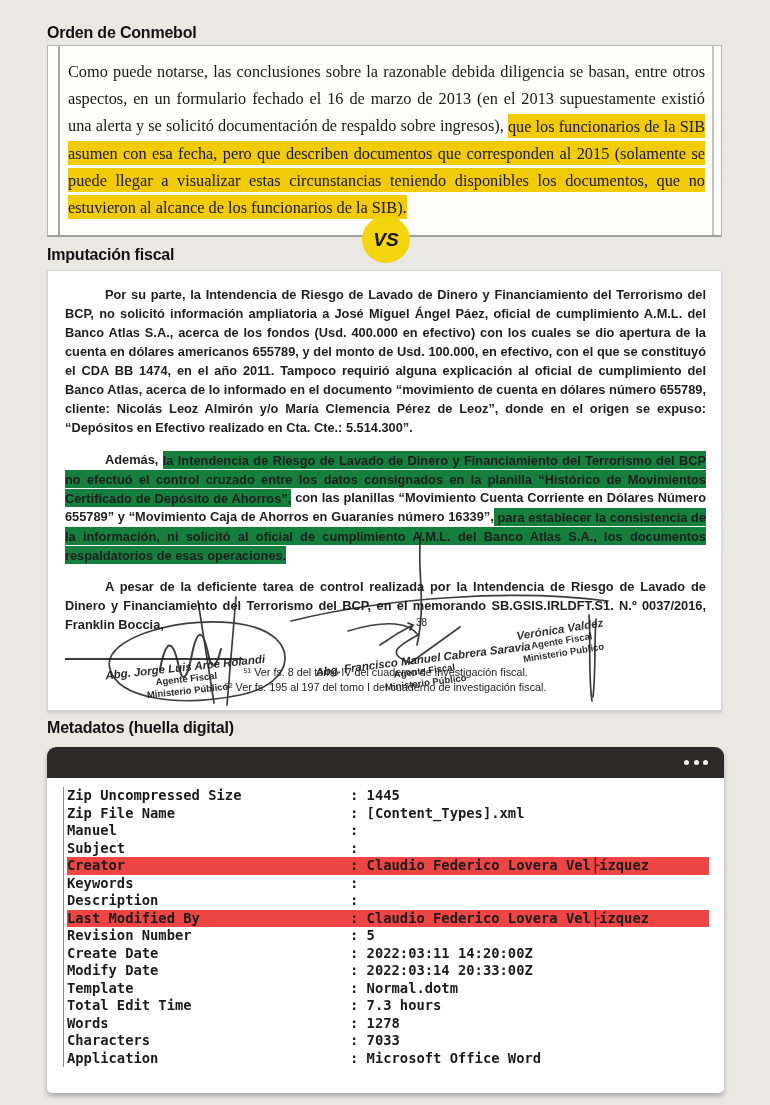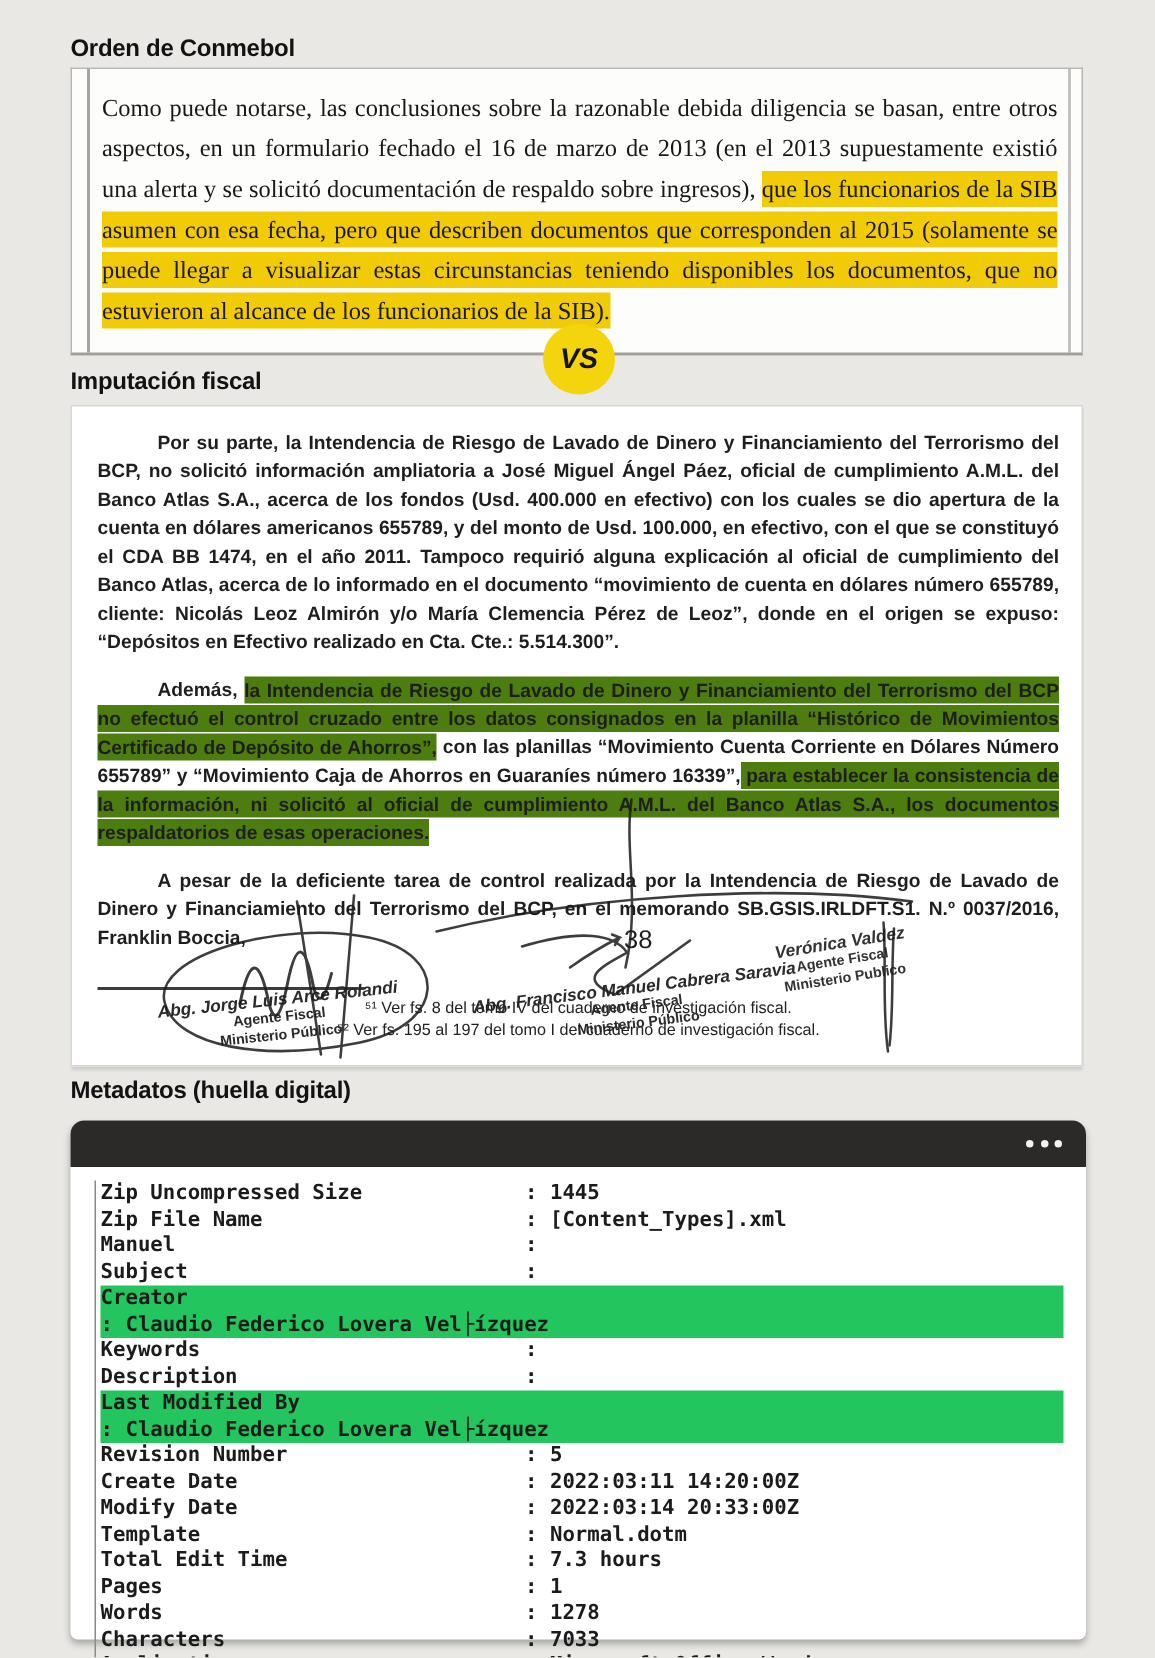--- a/index.html
+++ b/index.html
@@ -26,47 +26,47 @@
             background:#f4d40d;display:flex;align-items:center;justify-content:center;
             font-style:italic;font-weight:700;font-size:19px;color:#141414;z-index:6;}
 
   
   #doc2{position:absolute;left:47px;top:270px;width:675px;height:441px;background:#fff;
         border:1px solid #d8d6d2;box-sizing:border-box;box-shadow:0 2px 2px rgba(0,0,0,.12);}
   #doc2 .inner{position:absolute;left:0;top:0;right:0;padding:14px 15px 0 17px;
         font-size:12.8px;line-height:19px;font-weight:700;text-align:justify;color:#1e1e1e;}
   #doc2 p{margin:0;text-indent:40px;}
   #doc2 p+p{margin-top:13px;}
-  mark.hl2{background:#4d7c0f;color:inherit;padding:1.5px 0;}
+  mark.hl2{background:#15803d;color:inherit;padding:1.5px 0;}
   .fn-rule{width:178px;border:0;border-top:2px solid #3c3c3c;margin:24px 0 5px 0;}
   .fn{font-size:10.8px;font-weight:400;line-height:14.5px;text-align:center;text-indent:0;color:#222;display:block;}
   .extra-bold{font-weight:900;}
 
   
   .sig{position:absolute;text-align:center;color:#2a2a2a;z-index:3;}
   .sig .nm{font-weight:700;font-style:italic;font-size:11.5px;white-space:nowrap;}
   .sig .rl,.sig .org{font-weight:700;font-size:9.5px;line-height:11.5px;white-space:nowrap;}
   #sig-1{left:58px;top:390px;transform:rotate(-6deg);}
   #sig-2{left:268px;top:382px;transform:rotate(-7deg);}
   #sig-3{left:470px;top:352px;transform:rotate(-9deg);color:#333;}
-  #page-number{position:absolute;left:368px;top:346px;font-size:17px;font-weight:400;color:#1c1c1c;z-index:3;}
+  #page-number{position:absolute;left:368px;top:346px;font-size:10px;font-weight:400;color:#1c1c1c;z-index:3;}
   #ink{position:absolute;left:0;top:0;z-index:4;pointer-events:none;}
 
   
   #term{position:absolute;left:47px;top:747px;width:677px;height:346px;background:#fff;
         border-radius:9px 9px 5px 5px;box-shadow:0 3px 5px rgba(0,0,0,.28);box-sizing:border-box;}
   #term-bar{height:31px;background:#2b2a28;border-radius:9px 9px 0 0;position:relative;}
   #term-menu{position:absolute;right:16px;top:13px;display:flex;gap:4.5px;cursor:pointer;}
   #term-menu i{width:5px;height:5px;border-radius:50%;background:#f2f2f2;display:block;}
   #term-body{padding:9px 0 0 16px;}
   #meta-rows{border-left:1px solid #8a8a8a;padding-left:3px;
              font-family:"DejaVu Sans Mono",monospace;font-size:13.8px;line-height:17.5px;color:#1b1b1b;font-weight:bold;}
   .mrow{display:flex;white-space:pre;width:642px;}
   .mrow .k{width:283px;flex:none;}
-  .mrow.hl{background:#22c55e;flex-direction:column;}
+  .mrow.hl{background:#ef4444;}
 </style>
 </head>
 <body>
 
 <div id="root">
 
   <div class="h-label" id="h-conmebol">Orden de Conmebol</div>
 
   <div id="doc1">
     <div class="scan-left"></div>
@@ -145,21 +145,20 @@
           <div class="mrow"><span class="k">Subject</span><span class="v">: </span></div>
           <div class="mrow hl"><span class="k">Creator</span><span class="v">: Claudio Federico Lovera Vel├ízquez</span></div>
           <div class="mrow"><span class="k">Keywords</span><span class="v">: </span></div>
           <div class="mrow"><span class="k">Description</span><span class="v">: </span></div>
           <div class="mrow hl"><span class="k">Last Modified By</span><span class="v">: Claudio Federico Lovera Vel├ízquez</span></div>
           <div class="mrow"><span class="k">Revision Number</span><span class="v">: 5</span></div>
           <div class="mrow"><span class="k">Create Date</span><span class="v">: 2022:03:11 14:20:00Z</span></div>
           <div class="mrow"><span class="k">Modify Date</span><span class="v">: 2022:03:14 20:33:00Z</span></div>
           <div class="mrow"><span class="k">Template</span><span class="v">: Normal.dotm</span></div>
           <div class="mrow"><span class="k">Total Edit Time</span><span class="v">: 7.3 hours</span></div>
-          <div class="mrow"><span class="k">Pages</span><span class="v">: 1</span></div>
           <div class="mrow"><span class="k">Words</span><span class="v">: 1278</span></div>
           <div class="mrow"><span class="k">Characters</span><span class="v">: 7033</span></div>
           <div class="mrow"><span class="k">Application</span><span class="v">: Microsoft Office Word</span></div>
         </div>
     </div>
   </div>
 
 </div>
 
 </body></html>

